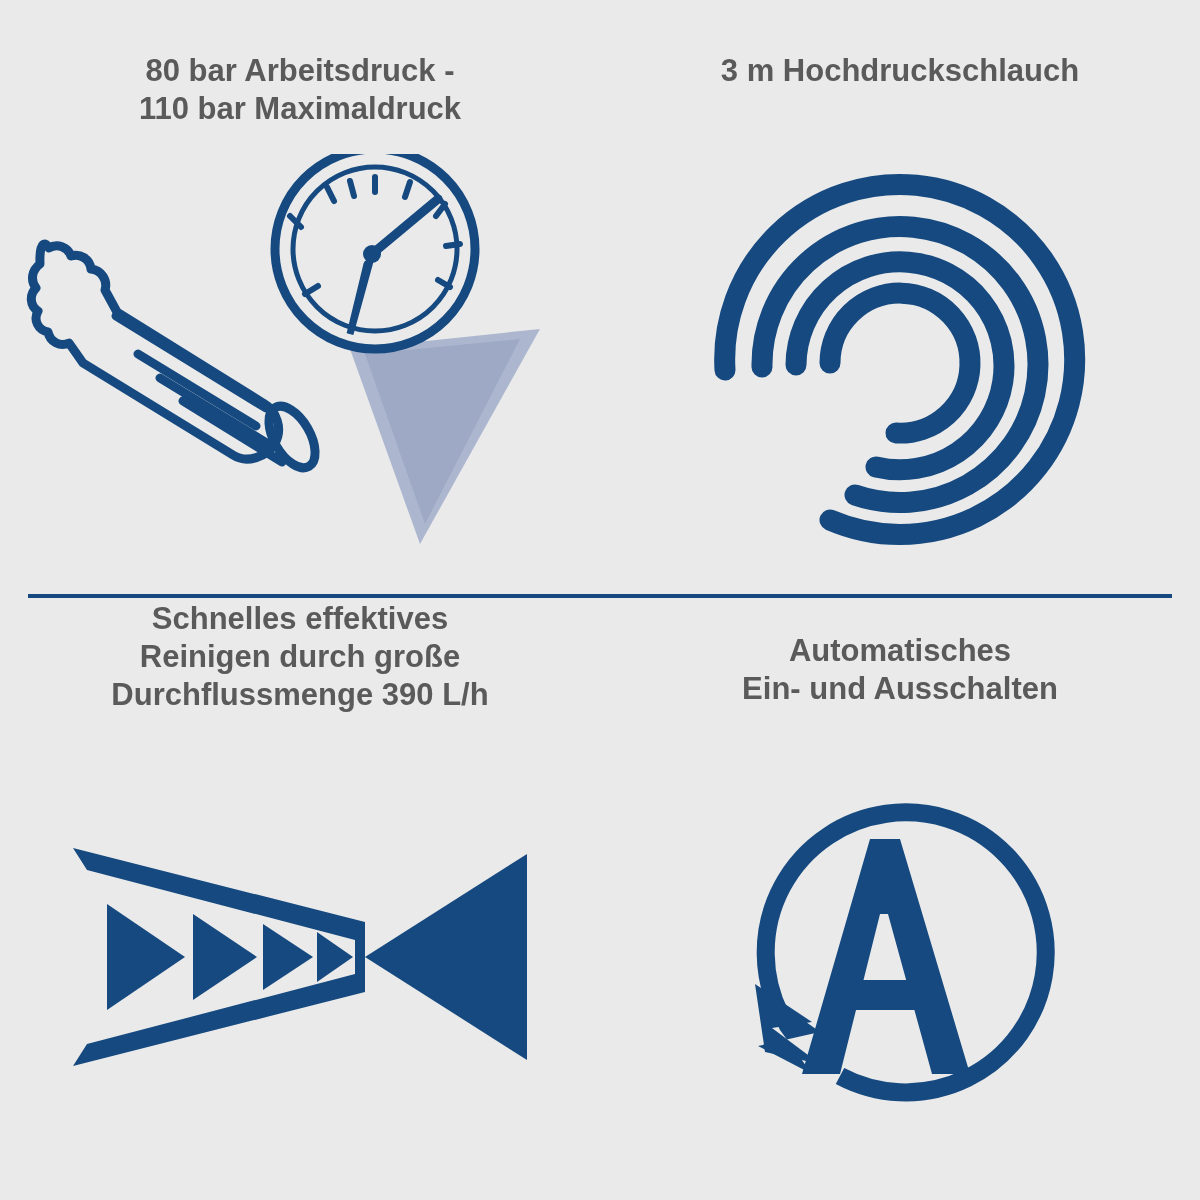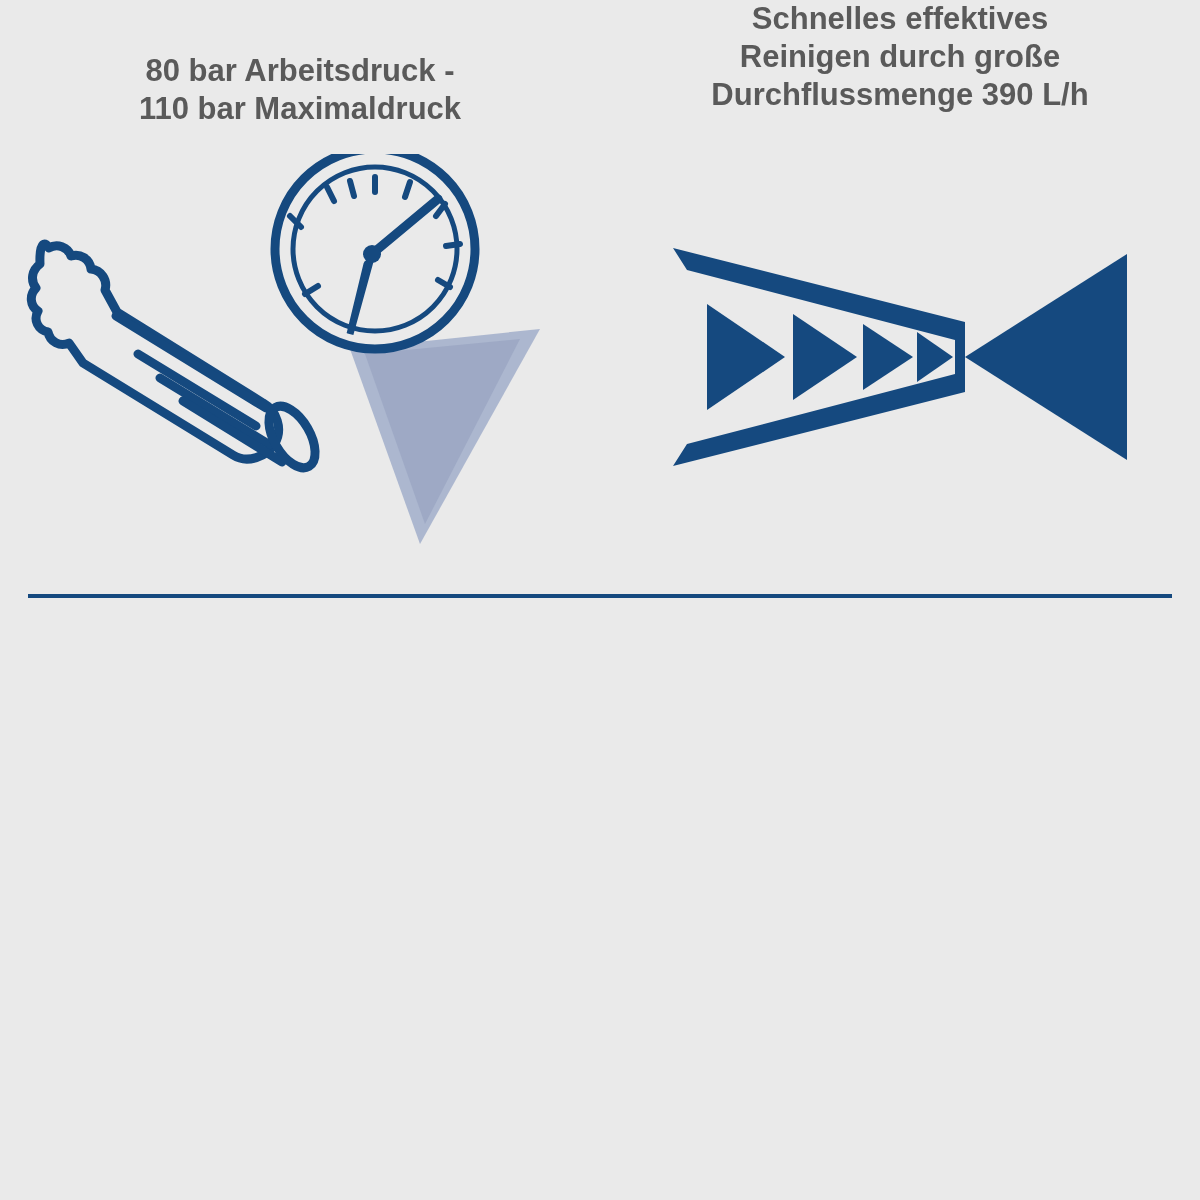--- a/index.html
+++ b/index.html
@@ -102,38 +102,67 @@
           </g>
           <g stroke="#15497f" stroke-width="9" stroke-linecap="round" fill="none">
             <line x1="352" y1="100" x2="418" y2="45"></line>
             <path d="M352,100 L330,180 L347,110" stroke-width="7"></path>
           </g>
           <circle cx="352" cy="100" r="9" fill="#15497f"></circle>
         </svg>
       </div>
     </div>
 
+    <div class="quad">
+      <div class="quad-caption cap-tr">3 m Hochdruckschlauch</div>
+      <div class="art">
+        <svg width="420" height="400" viewBox="0 0 420 400">
+          <g fill="none" stroke="#15497f" stroke-width="21" stroke-linecap="round">
+            <path d="M40,210 A170,170 0 1 1 210,380 A170,170 0 0 1 40,210 Z" opacity="0"></path>
+            <path d="M35,225 A175,175 0 1 1 140,375"></path>
+            <path d="M72,222 A138,138 0 1 1 165,350"></path>
+            <path d="M106,220 A104,104 0 1 1 186,322"></path>
+            <path d="M140,218 A70,70 0 1 1 206,288"></path>
+          </g>
+        </svg>
+      </div>
+    </div>
 
     <div class="quad">
       <div class="quad-caption cap-bl">Schnelles effektives
 Reinigen durch große
 Durchflussmenge 390 L/h</div>
       <div class="art">
         <svg width="470" height="250" viewBox="0 0 470 250">
 
           <polygon points="8,16 22,38 290,108 290,142 22,212 8,234 300,160 300,90" fill="#15497f"></polygon>
 
           <polygon points="300,125 462,22 462,228" fill="#15497f"></polygon>
 
           <polygon points="42,72 120,125 42,178" fill="#15497f"></polygon>
           <polygon points="128,82 192,125 128,168" fill="#15497f"></polygon>
           <polygon points="198,92 248,125 198,158" fill="#15497f"></polygon>
           <polygon points="252,100 288,125 252,150" fill="#15497f"></polygon>
         </svg>
       </div>
     </div>
 
+    <div class="quad">
+      <div class="quad-caption cap-br">Automatisches
+Ein- und Ausschalten</div>
+      <div class="art">
+        <svg width="360" height="340" viewBox="0 0 360 340">
+          <path d="M60,230 A140,140 0 1 1 120,292" fill="none" stroke="#15497f" stroke-width="18" stroke-linecap="butt"></path>
+          <polygon points="40,205 100,248 38,262 92,290 60,246" fill="#15497f"></polygon>
+          <polygon points="35,200 92,238 52,244 100,280 45,268" fill="#15497f"></polygon>
+          <g fill="#15497f">
+            <polygon points="180,55 250,290 212,290 168,130 160,130 120,290 82,290 150,55"></polygon>
+            <rect x="120" y="196" width="95" height="30"></rect>
+          </g>
+        </svg>
+      </div>
+    </div>
 
   </div>
 
   <div class="divider-h"></div>
 
 </div>
 
 </body></html>

